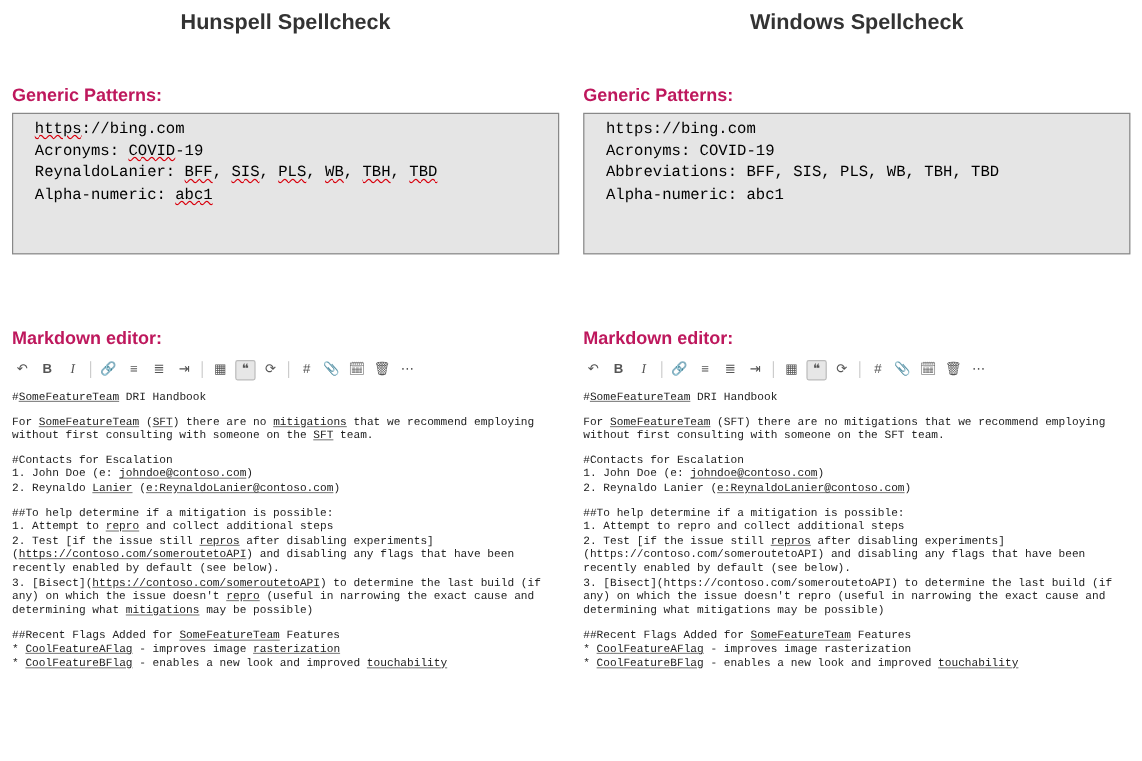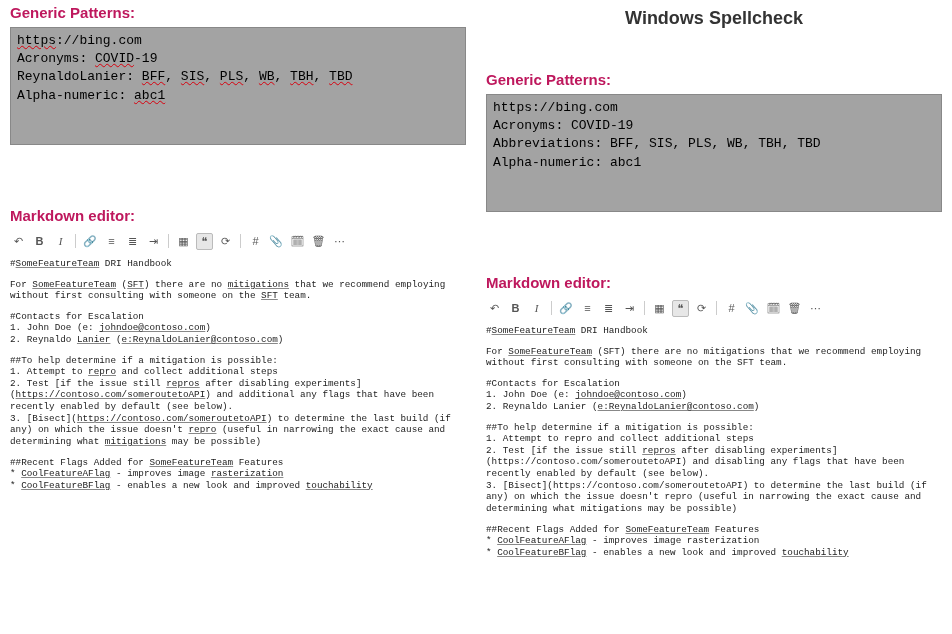--- a/index.html
+++ b/index.html
@@ -29,26 +29,26 @@
     margin: 4px 0 42px 0;
   }
   .section-label {
     font-size: 15px;
     font-weight: 600;
     color: #be185d;
     margin: 0 0 6px 0;
   }
   .textbox {
     border: 1px solid #888;
-    padding: 4px 6px;
+    padding: 4px 18px;
     font-family: Consolas, "Courier New", monospace;
     font-size: 13px;
     line-height: 1.4;
     height: 118px;
-    background: #a3a3a3;
+    background: #e5e5e5;
     margin-bottom: 62px;
   }
   .textbox .line { white-space: nowrap; }
   .sq {
     text-decoration-line: underline;
     text-decoration-style: wavy;
     text-decoration-color: #d8000c;
     text-decoration-thickness: 1px;
   }
   
@@ -95,20 +95,21 @@
     text-decoration: underline;
     text-decoration-color: #888;
   }
 </style>
 </head>
 <body>
 
 <div class="wrap">
 
   <div class="col">
+    <div class="col-title">Hunspell Spellcheck</div>
 
     <div class="section-label">Generic Patterns:</div>
     <div class="textbox">
       <div class="line">
         <span class="sq">https</span><span>://bing.com</span>
       </div>
       <div class="line">
         <span>Acronyms: </span><span class="sq">COVID</span><span>-19</span>
       </div>
       <div class="line">
@@ -147,21 +148,21 @@
         <p><span>#</span><span class="sq link">SomeFeatureTeam</span><span> DRI Handbook</span></p>
         <div class="gap"></div>
         <p><span>For </span><span class="sq link">SomeFeatureTeam</span><span> (</span><span class="sq link">SFT</span><span>) there are no </span><span class="sq link">mitigations</span><span> that we recommend employing without first consulting with someone on the </span><span class="sq link">SFT</span><span> team.</span></p>
         <div class="gap"></div>
         <p>#Contacts for Escalation</p>
         <p><span>1. John Doe (e: </span><span class="link">johndoe@contoso.com</span><span>)</span></p>
         <p><span>2. Reynaldo </span><span class="sq link">Lanier</span><span> (</span><span class="link">e:ReynaldoLanier@contoso.com</span><span>)</span></p>
         <div class="gap"></div>
         <p>##To help determine if a mitigation is possible:</p>
         <p><span>1. Attempt to </span><span class="sq link">repro</span><span> and collect additional steps</span></p>
-        <p><span>2. Test [if the issue still </span><span class="sq link">repros</span><span> after disabling experiments](</span><span class="link">https://contoso.com/someroutetoAPI</span><span>) and additional any flags that have been recently enabled by default (see below).</span></p>
+        <p><span>2. Test [if the issue still </span><span class="sq link">repros</span><span> after disabling experiments](</span><span class="link">https://contoso.com/someroutetoAPI</span><span>) and disabling any flags that have been recently enabled by default (see below).</span></p>
         <p><span>3. [Bisect](</span><span class="link">https://contoso.com/someroutetoAPI</span><span>) to determine the last build (if any) on which the issue doesn't </span><span class="sq link">repro</span><span> (useful in narrowing the exact cause and determining what </span><span class="sq link">mitigations</span><span> may be possible)</span></p>
         <div class="gap"></div>
         <p><span>##Recent Flags Added for </span><span class="sq link">SomeFeatureTeam</span><span> Features</span></p>
         <p><span>* </span><span class="sq link">CoolFeatureAFlag</span><span> - improves image </span><span class="sq link">rasterization</span></p>
         <p><span>* </span><span class="sq link">CoolFeatureBFlag</span><span> - enables a new look and improved </span><span class="sq link">touchability</span></p>
       </div>
     </div>
   </div>
 
   <div class="col">

